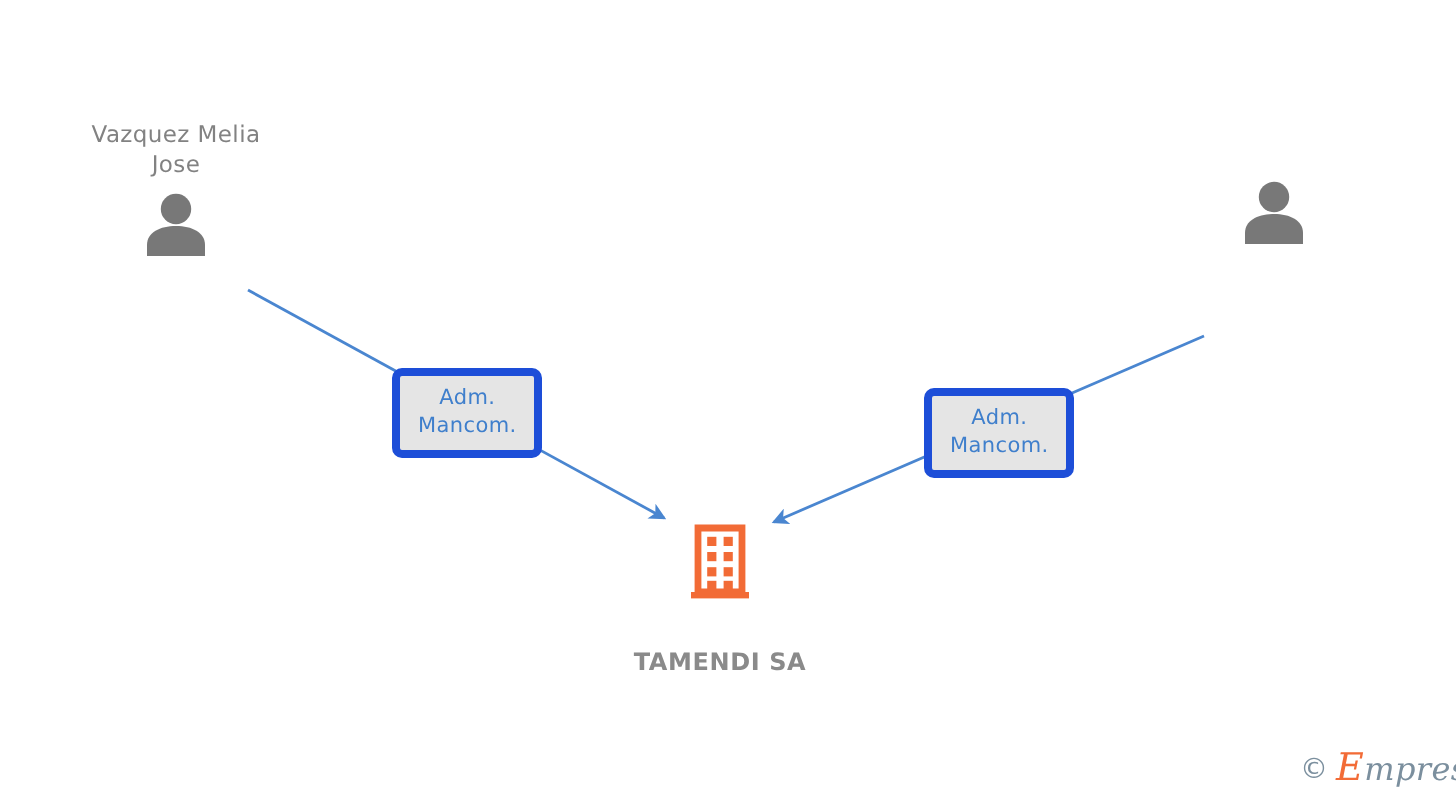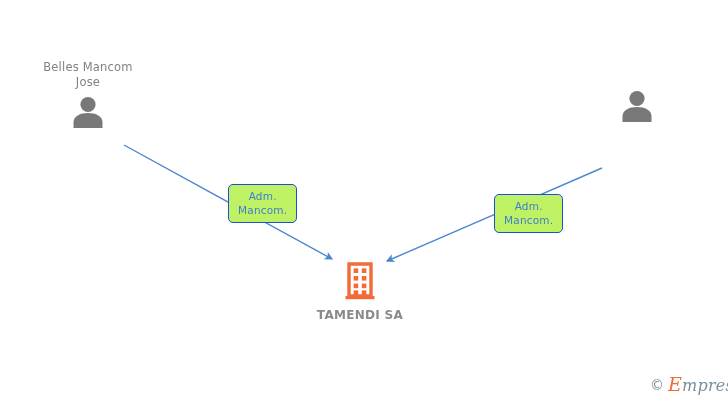--- a/index.html
+++ b/index.html
@@ -56,42 +56,41 @@
     width: 150px;
     text-align: center;
   }
   .company-icon {
     display: block;
     margin: 0 auto;
     width: 30px;
     height: 38px;
   }
   .company-label {
-    margin-top: 8px;
+    margin-top: 24px;
     font-size: 12px;
     font-weight: bold;
     color: #8a8a8a;
     letter-spacing: 0.3px;
   }
 
   
   .rel-box {
     position: absolute;
     box-sizing: border-box;
-    border: 1px solid #1d4ed8;
+    border: 4px solid #1d4ed8;
     border-radius: 5px;
-    background: #bef264;
+    background: #e5e5e5;
     color: #3f7fcc;
     font-size: 10.5px;
     line-height: 14px;
     text-align: center;
     padding: 4px 9px 5px 9px;
     white-space: pre-line;
     letter-spacing: 0.2px;
-    margin-left: 32px;
   }
   #rel-left  { left: 196px; top: 184px; }
   #rel-right { left: 462px; top: 194px; }
 
   
   #watermark {
     position: absolute;
     left: 650px;
     top: 375px;
     display: flex;
@@ -127,21 +126,21 @@
         <path d="M 0 0 L 10 5 L 0 10 L 2.6 5 z" fill="#4a86d0"></path>
       </marker>
     </defs>
 
     <line x1="124" y1="145" x2="332" y2="259" stroke="#4a86d0" stroke-width="1.4" marker-end="url(#arrow-blue)"></line>
 
     <line x1="602" y1="168" x2="387" y2="261" stroke="#4a86d0" stroke-width="1.4" marker-end="url(#arrow-blue)"></line>
   </svg>
 
   <div class="person-node" id="person-left">
-    <div class="person-label">Belles Mancom
+    <div class="person-label">Vazquez Melia
 Jose</div>
     <svg class="person-icon" viewBox="0 0 36 32" xmlns="http://www.w3.org/2000/svg">
       <circle cx="18" cy="8.5" r="7.6" fill="#787878"></circle>
       <path d="M 3.5 32 L 3.5 26.5 C 3.5 20.2 10 17 18 17 C 26 17 32.5 20.2 32.5 26.5 L 32.5 32 Z" fill="#787878"></path>
     </svg>
   </div>
 
   <div class="person-node" id="person-right">
     <svg class="person-icon" viewBox="0 0 36 32" xmlns="http://www.w3.org/2000/svg">
       <circle cx="18" cy="8.5" r="7.6" fill="#787878"></circle>

